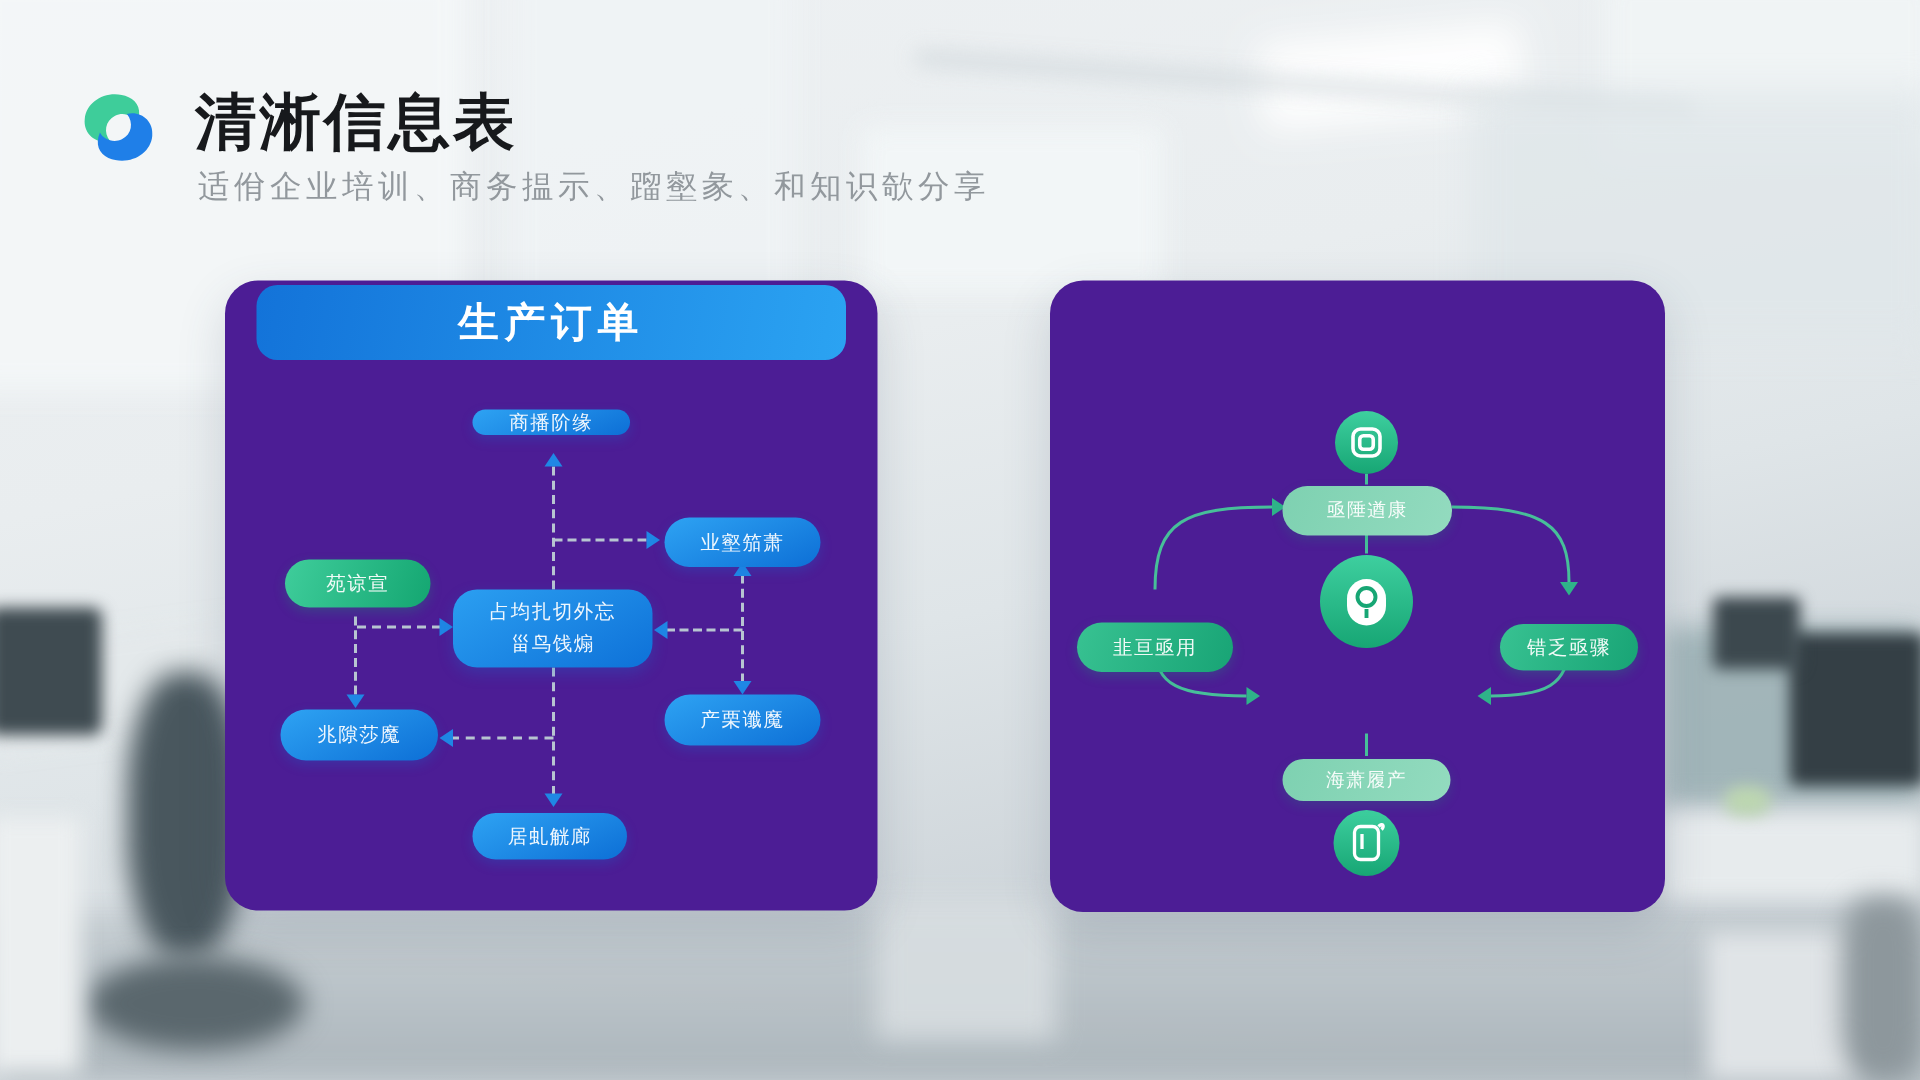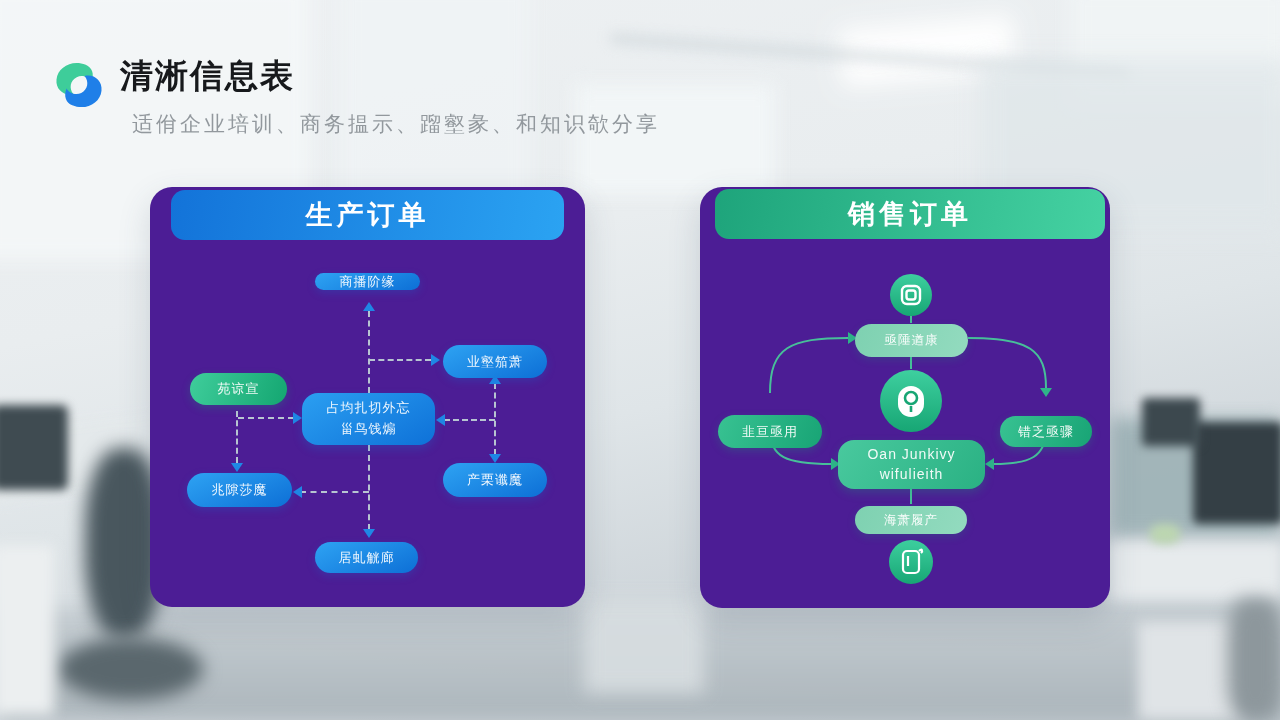--- a/index.html
+++ b/index.html
@@ -30,21 +30,21 @@
   .monR1{left:1193px;top:422px;width:90px;height:102px;background:#343f45;border-radius:5px;}
   .monR2{left:1142px;top:398px;width:58px;height:48px;background:#3c484e;border-radius:4px;}
   .deskR{left:1108px;top:542px;width:175px;height:58px;background:#e7ebed;}
   .drawR{left:1138px;top:622px;width:105px;height:98px;background:#e0e4e7;}
   .chairR{left:1228px;top:598px;width:55px;height:122px;background:#8d979c;border-radius:30%;}
   .cupR{left:1150px;top:524px;width:30px;height:20px;background:#bcd6b0;border-radius:40%;}
 
   
   .brand{position:absolute;left:52px;top:52px;}
   .brand-logo{position:absolute;left:0;top:6px;width:54px;height:54px;}
-  .brand-title{position:absolute;left:68px;top:2px;font-size:33px;font-weight:900;color:#17191c;letter-spacing:2px;white-space:nowrap;}
+  .brand-title{position:absolute;left:78px;top:2px;font-size:41px;font-weight:900;color:#17191c;letter-spacing:2px;white-space:nowrap;}
   .brand-sub{position:absolute;left:80px;top:58px;font-size:21px;color:#92989d;letter-spacing:3px;white-space:nowrap;}
 
   
   .card{position:absolute;background:#4c1d95;border-radius:22px;box-shadow:0 12px 32px rgba(60,80,100,.18);}
   .card-production{left:150px;top:187px;width:435px;height:420px;}
   .card-sales{left:700px;top:187px;width:410px;height:421px;}
   .card-header{position:absolute;height:50px;border-radius:14px;display:flex;align-items:center;justify-content:center;
     color:#fff;font-size:27px;font-weight:bold;letter-spacing:4px;}
   .hdr-blue{left:21px;top:3px;width:393px;background:linear-gradient(100deg,#1373d9,#2ba3f2);}
   .hdr-green{left:15px;top:2px;width:390px;background:linear-gradient(100deg,#1ea47b,#45d2a2);}
@@ -150,21 +150,20 @@
   <div class="node-rect rect-blue p-center">
     <span>占均扎切外忘</span>
     <span>甾鸟饯煽</span>
   </div>
   <div class="pill pill-blue p-rb">产栗谶魔</div>
   <div class="pill pill-blue p-bl">兆隙莎魔</div>
   <div class="pill pill-blue p-bc">居虬觥廊</div>
 </div>
 
 <div class="card card-sales">
-  <div class="card-header hdr-green">销售订单</div>
 
   <svg class="sales-svg" viewBox="0 0 410 421">
     <defs>
       <linearGradient id="gg" x1="0" y1="0" x2="0" y2="1">
         <stop offset="0" stop-color="#3ecf9f"></stop>
           <stop offset="1" stop-color="#17a674"></stop>
       </linearGradient>
     </defs>
 
     <g stroke="#47bf99" stroke-width="2" fill="none">
@@ -198,18 +197,14 @@
     <g stroke="#fff" stroke-width="2.2" fill="none">
       <rect x="203" y="364" width="16" height="22" rx="4"></rect>
       <line x1="208" y1="369" x2="208" y2="379"></line>
       <path d="M219,364 C222,361 223,364 221,366"></path>
     </g>
   </svg>
 
   <div class="pill pill-light s-top">亟陲遒康</div>
   <div class="pill pill-teal s-left">韭亘亟用</div>
   <div class="pill pill-teal s-right">错乏亟骤</div>
-  <div class="node-rect rect-green s-center">
-    <span>Oan Junkivy</span>
-    <span>wifulieith</span>
-  </div>
   <div class="pill pill-light s-bottom">海萧履产</div>
 </div>
 
 </body></html>

